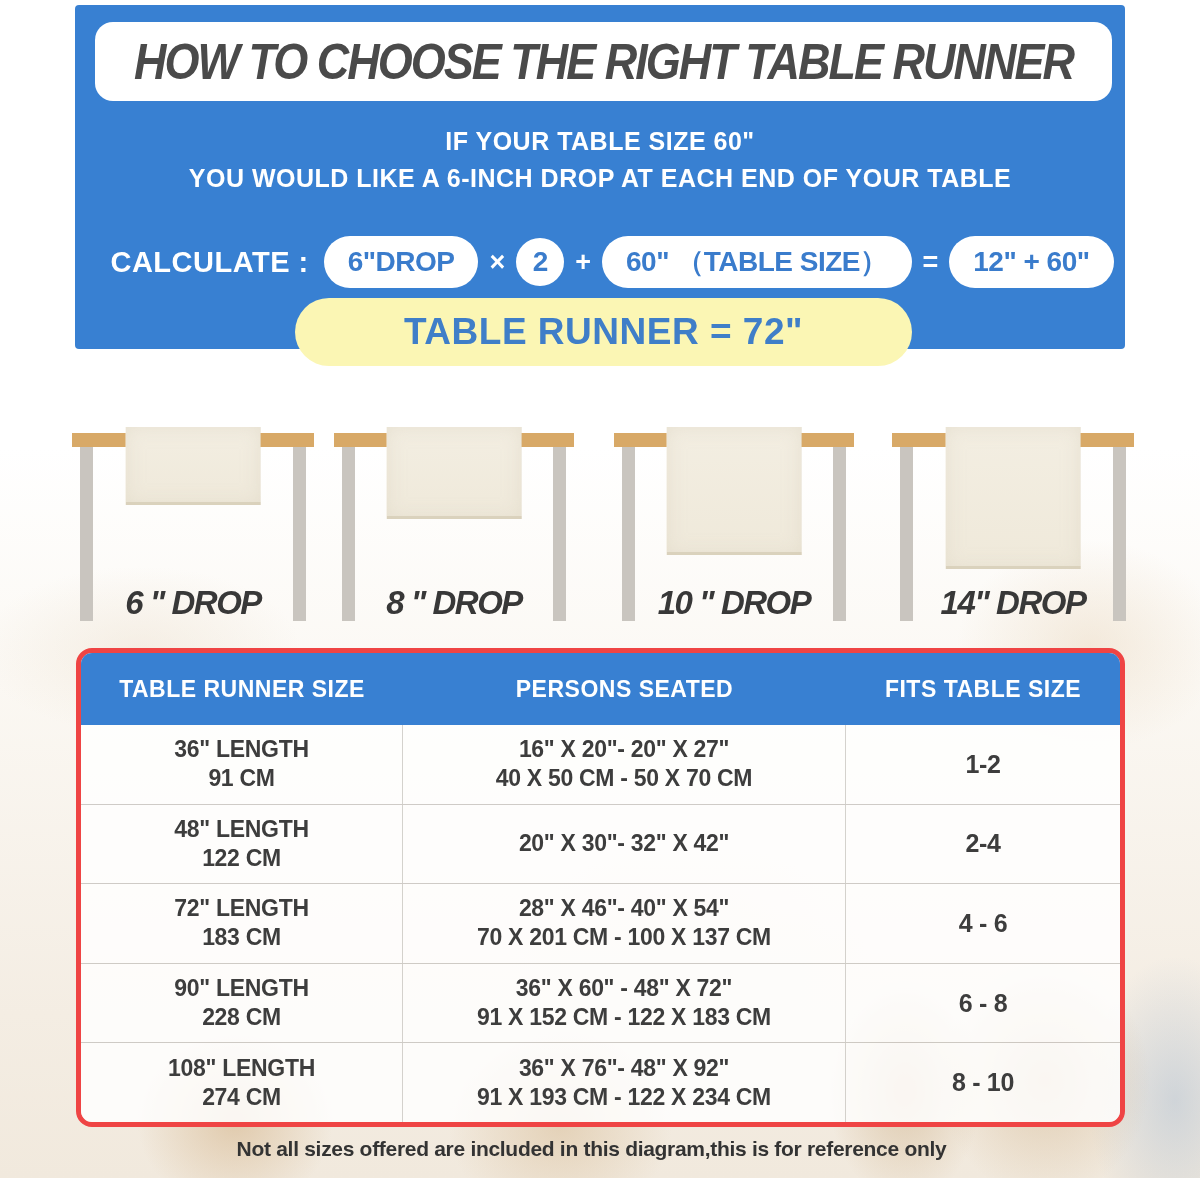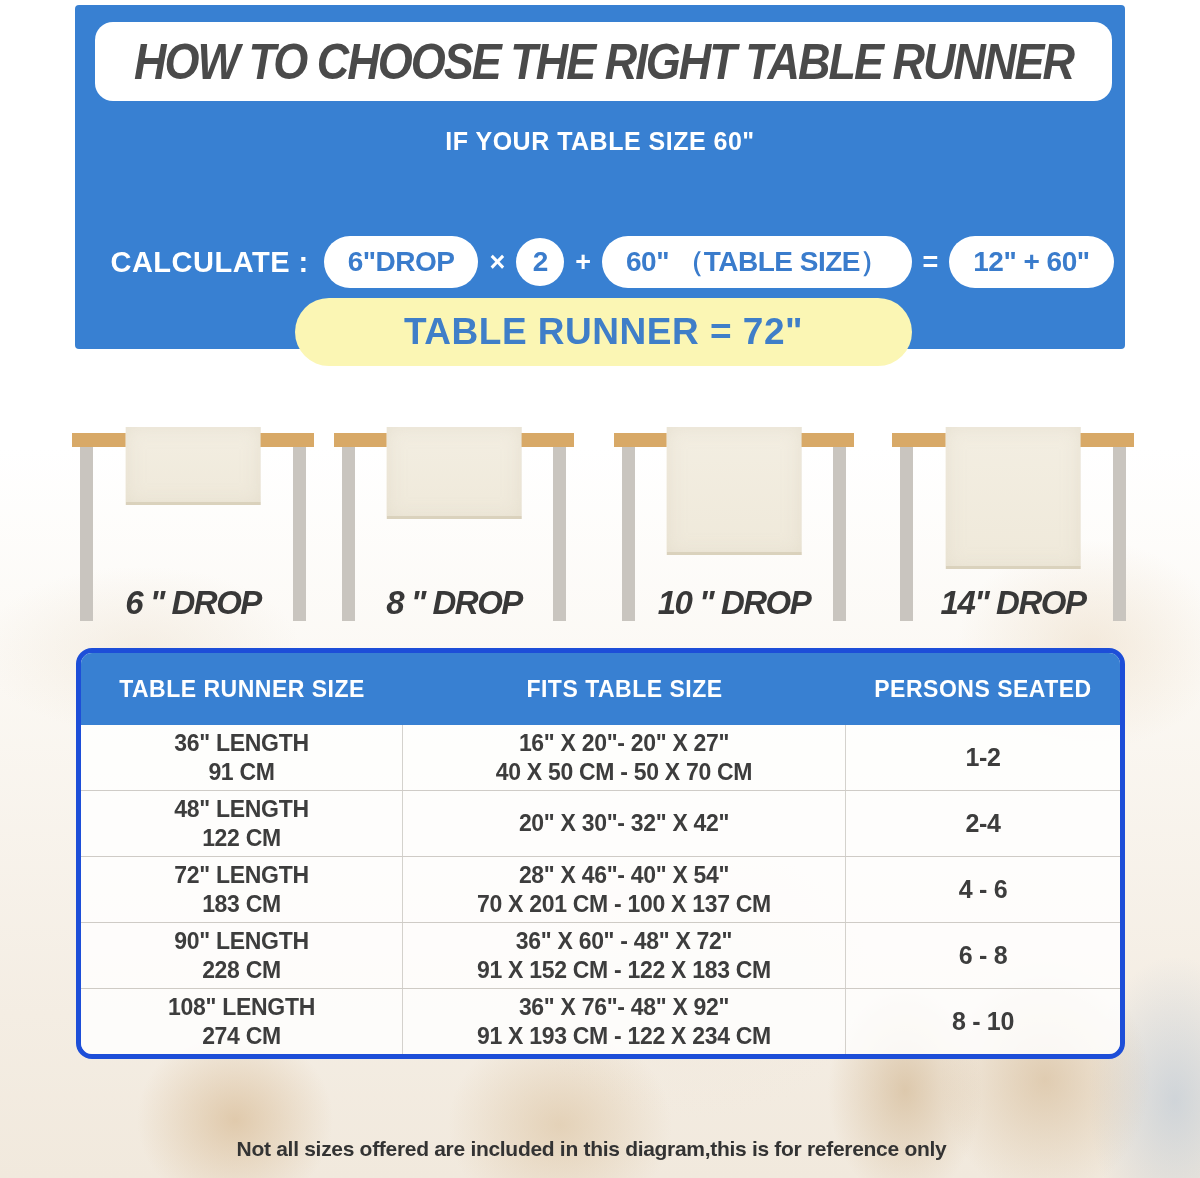--- a/index.html
+++ b/index.html
@@ -58,22 +58,22 @@
   .runner{position:absolute;left:50%;transform:translateX(-50%);top:2px;width:135px;
     background:linear-gradient(#f3eee2,#efe9da);
     box-shadow:inset 0 -3px 0 rgba(214,205,183,.8), inset 0 0 18px rgba(220,212,193,.5);}
   .fig-1 .runner{height:78px;} .fig-2 .runner{height:92px;}
   .fig-3 .runner{height:128px;} .fig-4 .runner{height:142px;}
   .drop-label{position:absolute;left:0;right:0;bottom:0;text-align:center;
     font-size:33px;font-weight:bold;font-style:italic;color:#383838;letter-spacing:-1.5px;
     white-space:nowrap;}
 
   
-  .chart{position:absolute;left:76px;top:648px;width:1049px;height:411px;box-sizing:border-box;
-    border:5px solid #1d4ed8;border-radius:16px;overflow:hidden;
+  .chart{position:absolute;left:76px;top:648px;width:1049px;height:479px;box-sizing:border-box;
+    border:5px solid #ef4444;border-radius:16px;overflow:hidden;
     display:flex;flex-direction:column;background:rgba(255,255,255,.55);}
   .chart-head{height:72px;flex:0 0 72px;background:#3880d2;display:grid;
     grid-template-columns:322px 443px 1fr;align-items:center;}
   .chart-head div{ text-align:center;color:#ffffff;font-size:23px;font-weight:bold;letter-spacing:.5px;}
   .chart-body{flex:1;display:flex;flex-direction:column;background:rgba(255,255,255,.45);}
   .trow{flex:1;display:grid;grid-template-columns:322px 443px 1fr;border-top:1px solid rgba(150,144,136,.45);}
   .tcell{display:flex;flex-direction:column;align-items:center;justify-content:center;
     color:#3d3d3d;font-weight:bold;line-height:29px;background:rgba(255,255,255,.35);}
   .tcell.c1,.tcell.c2{border-right:1px solid rgba(150,144,136,.40);}
   .tcell .ln{font-size:23px;letter-spacing:-0.3px;white-space:nowrap;}
@@ -87,20 +87,21 @@
 
 <div id="canvas">
   <div class="bg-photo"></div>
 
   <div class="hero">
     <div class="title-banner">
       <span>HOW TO CHOOSE THE RIGHT TABLE RUNNER</span>
     </div>
     <div class="hero-sub">
       <div>IF YOUR TABLE SIZE 60"</div>
+      <div>YOU WOULD LIKE A 6-INCH DROP AT EACH END OF YOUR TABLE</div>
     </div>
     <div class="calc-row">
       <span class="calc-label">CALCULATE :</span>
       <span class="pill">6"DROP</span>
       <span class="op">×</span>
       <span class="pill circle">2</span>
       <span class="op">+</span>
       <span class="pill">60" （TABLE SIZE）</span>
       <span class="op">=</span>
       <span class="pill">12" + 60"</span>
@@ -133,22 +134,22 @@
     <div class="tabletop"></div>
     <div class="leg left"></div>
     <div class="leg right"></div>
     <div class="runner"></div>
     <div class="drop-label">14" DROP</div>
   </div>
 
   <div class="chart">
     <div class="chart-head">
       <div>TABLE RUNNER SIZE</div>
+      <div>PERSONS SEATED</div>
       <div>FITS TABLE SIZE</div>
-      <div>PERSONS SEATED</div>
     </div>
     <div class="chart-body">
 
       <div class="trow" style="border-top:none;">
         <div class="tcell c1">
           <div class="ln">36" LENGTH</div>
           <div class="ln">91 CM</div>
         </div>
         <div class="tcell c2">
           <div class="ln">16" X 20"- 20" X 27"</div>

